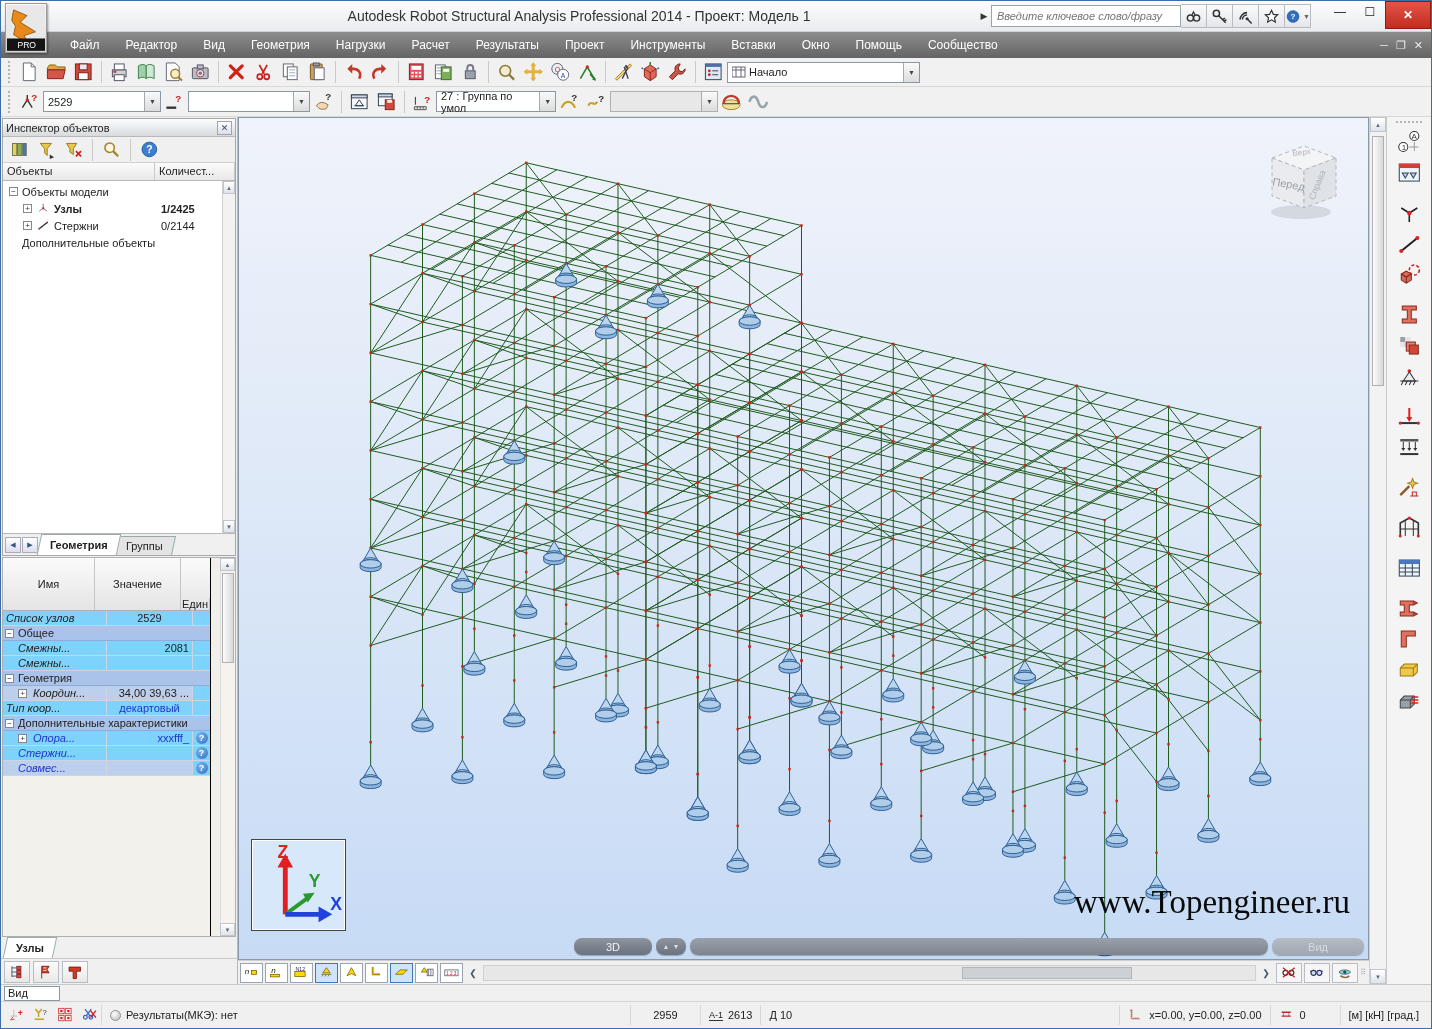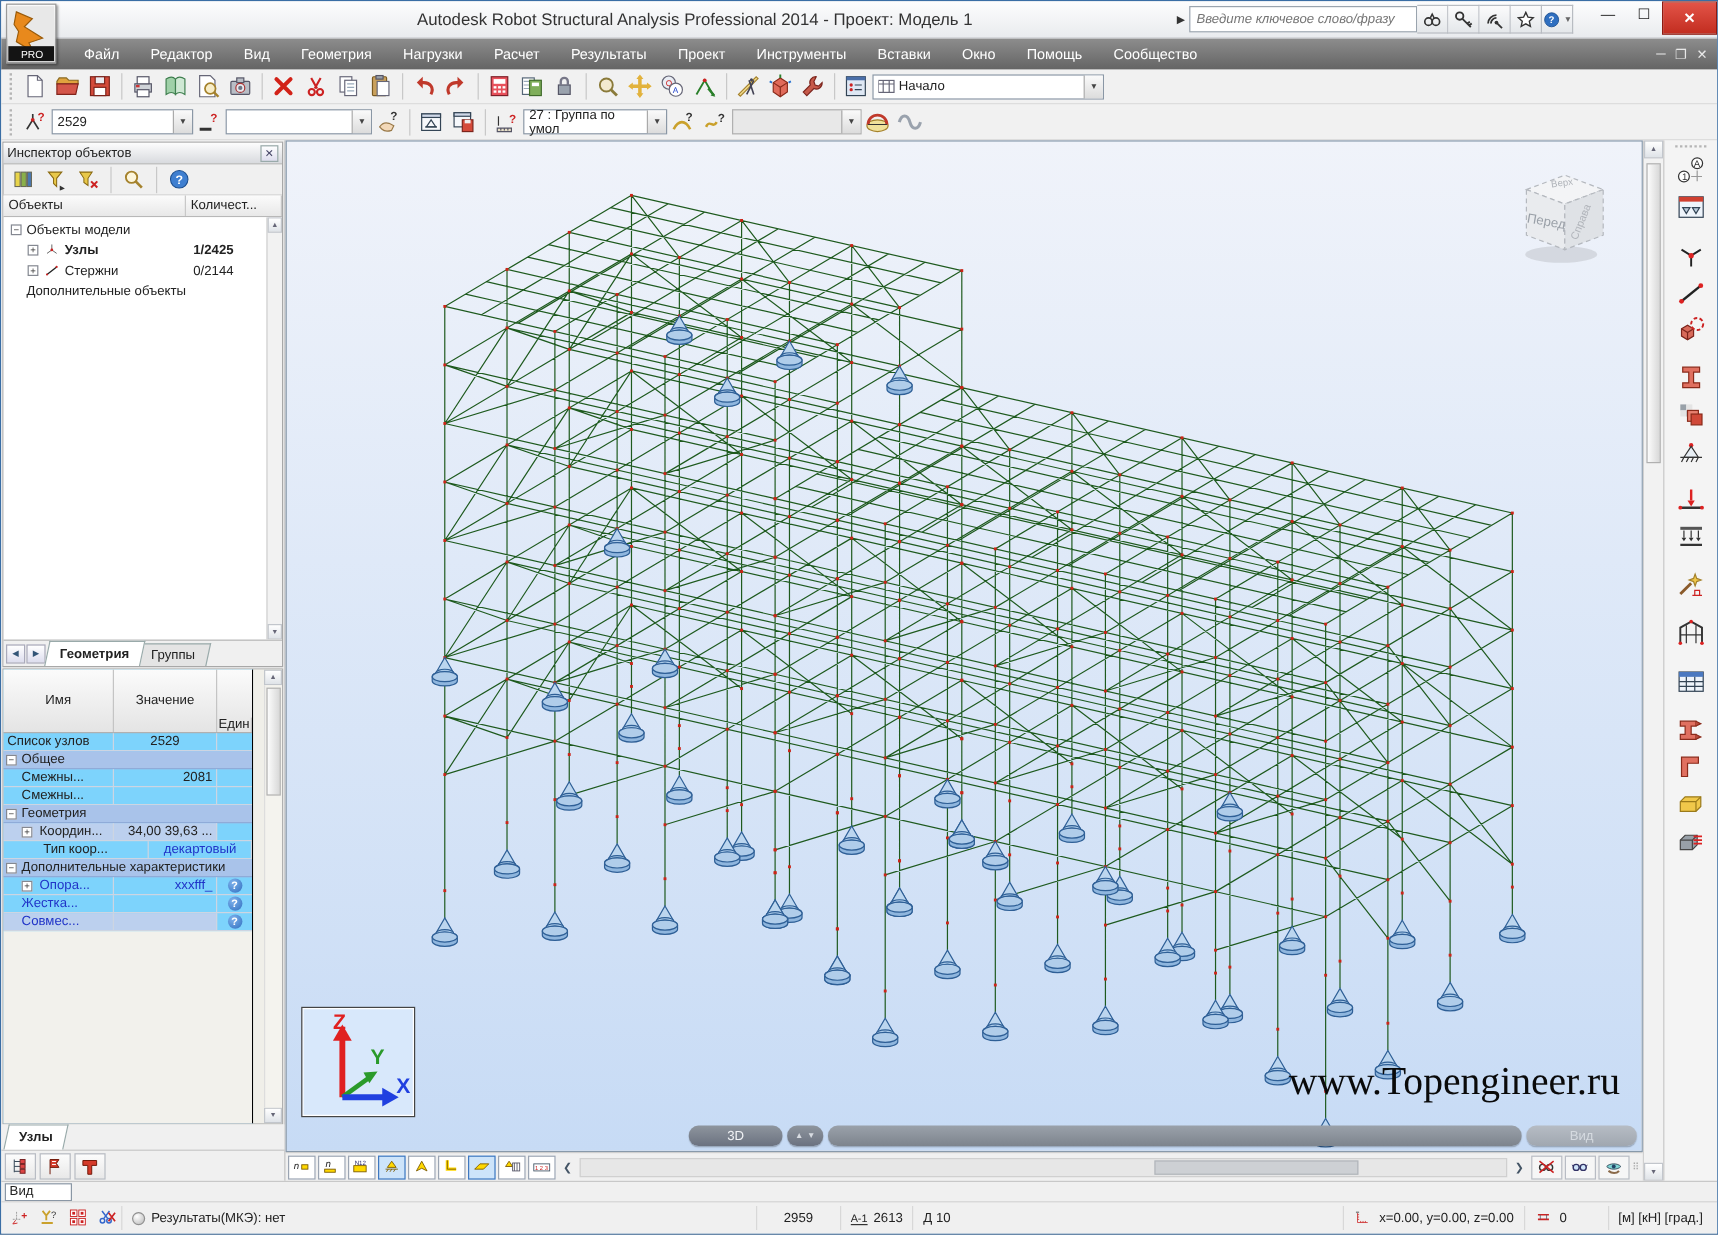--- a/index.html
+++ b/index.html
@@ -79,21 +79,21 @@
   .ftab.on{background:#fff;font-weight:bold;z-index:2;height:21px;}
   
   .props{flex:1;background:#f0efe9;display:flex;min-height:0;border:1px solid #b0b0b0;margin:0 1px;}
   .pgrid{width:208px;background:#7dd3fc;border-right:1px solid #000000;display:flex;flex-direction:column;}
   .phdr{display:flex;flex:0 0 17px;background:linear-gradient(#fbfbfb,#e4e4e4);border-bottom:1px solid #b0b0b0;}
   .phdr div{border-right:1px solid #c4c4c4;display:flex;align-items:center;justify-content:center;font-size:11px;}
   .ph1{width:92px;} .ph2{width:86px;} .ph3{flex:1;margin-top:40px;}
   .prow{display:flex;height:15px;border-bottom:1px solid #cdd5e2;font-size:11px;align-items:stretch;}
   .prow.group{background:#a9c3ea;border-bottom:1px solid #8fabd8;align-items:center;padding-left:2px;font-size:11px;}
   .pcell{display:flex;align-items:center;overflow:hidden;white-space:nowrap;}
-  .pc-name{width:92px;border-right:1px solid #cdd5e2;padding-left:3px;gap:2px;}
+  .pc-name{width:104px;border-right:1px solid #cdd5e2;padding-left:3px;gap:2px;font-style:italic;}
   .pc-val{width:86px;border-right:1px solid #cdd5e2;padding:0 3px;}
   .pc-unit{flex:1;justify-content:center;}
   .blue{color:#2034c8;}
   .sel{background:#bcd0ee;}
   .qc{width:12px;height:12px;border-radius:50%;background:radial-gradient(circle at 35% 30%,#7fb2ec,#2f6fc0);
       color:#fff;font-size:9px;font-weight:bold;display:flex;align-items:center;justify-content:center;}
   .pscroll{flex:1;display:flex;flex-direction:column;background:#f0efe9;}
   .pscroll .track{flex:1;background:#f4f3ee;border-left:1px solid #ddd;position:relative;width:15px;margin-left:auto;}
   .thumb{position:absolute;left:1px;right:1px;background:linear-gradient(90deg,#fcfcfc,#d8d8d8);border:1px solid #b0b0b0;}
   
@@ -727,21 +727,21 @@
                 <div class="pcell pc-name sel" style="padding-left: 15px;">
                   <span class="exp">+</span>
                   <span>Координ...</span>
                 </div>
                 <div class="pcell pc-val sel" style="justify-content: flex-end;">
                   <span>34,00 39,63 ...</span>
                 </div>
                 <div class="pcell pc-unit"></div>
               </div>
               <div class="prow">
-                <div class="pcell pc-name" style=" margin-left: 30px;">
+                <div class="pcell pc-name" style="">
                   <span>Тип коор...</span>
                 </div>
                 <div class="pcell pc-val" style="justify-content: center;">
                   <span class="blue">декартовый</span>
                 </div>
                 <div class="pcell pc-unit"></div>
               </div>
               <div class="prow group">
                 <span class="exp">−</span>
                 <span>Дополнительные характеристики</span>
@@ -753,21 +753,21 @@
                 </div>
                 <div class="pcell pc-val" style="justify-content: flex-end;">
                   <span class="blue">xxxfff_</span>
                 </div>
                 <div class="pcell pc-unit">
                   <span class="qc">?</span>
                 </div>
               </div>
               <div class="prow">
                 <div class="pcell pc-name" style="padding-left: 15px;">
-                  <span class="blue">Жестка...</span>
+                  <span class="blue">Стержни...</span>
                 </div>
                 <div class="pcell pc-val" style="justify-content: flex-start;">
                   <span></span>
                 </div>
                 <div class="pcell pc-unit">
                   <span class="qc">?</span>
                 </div>
               </div>
               <div class="prow">
                 <div class="pcell pc-name sel" style="padding-left: 15px;">

